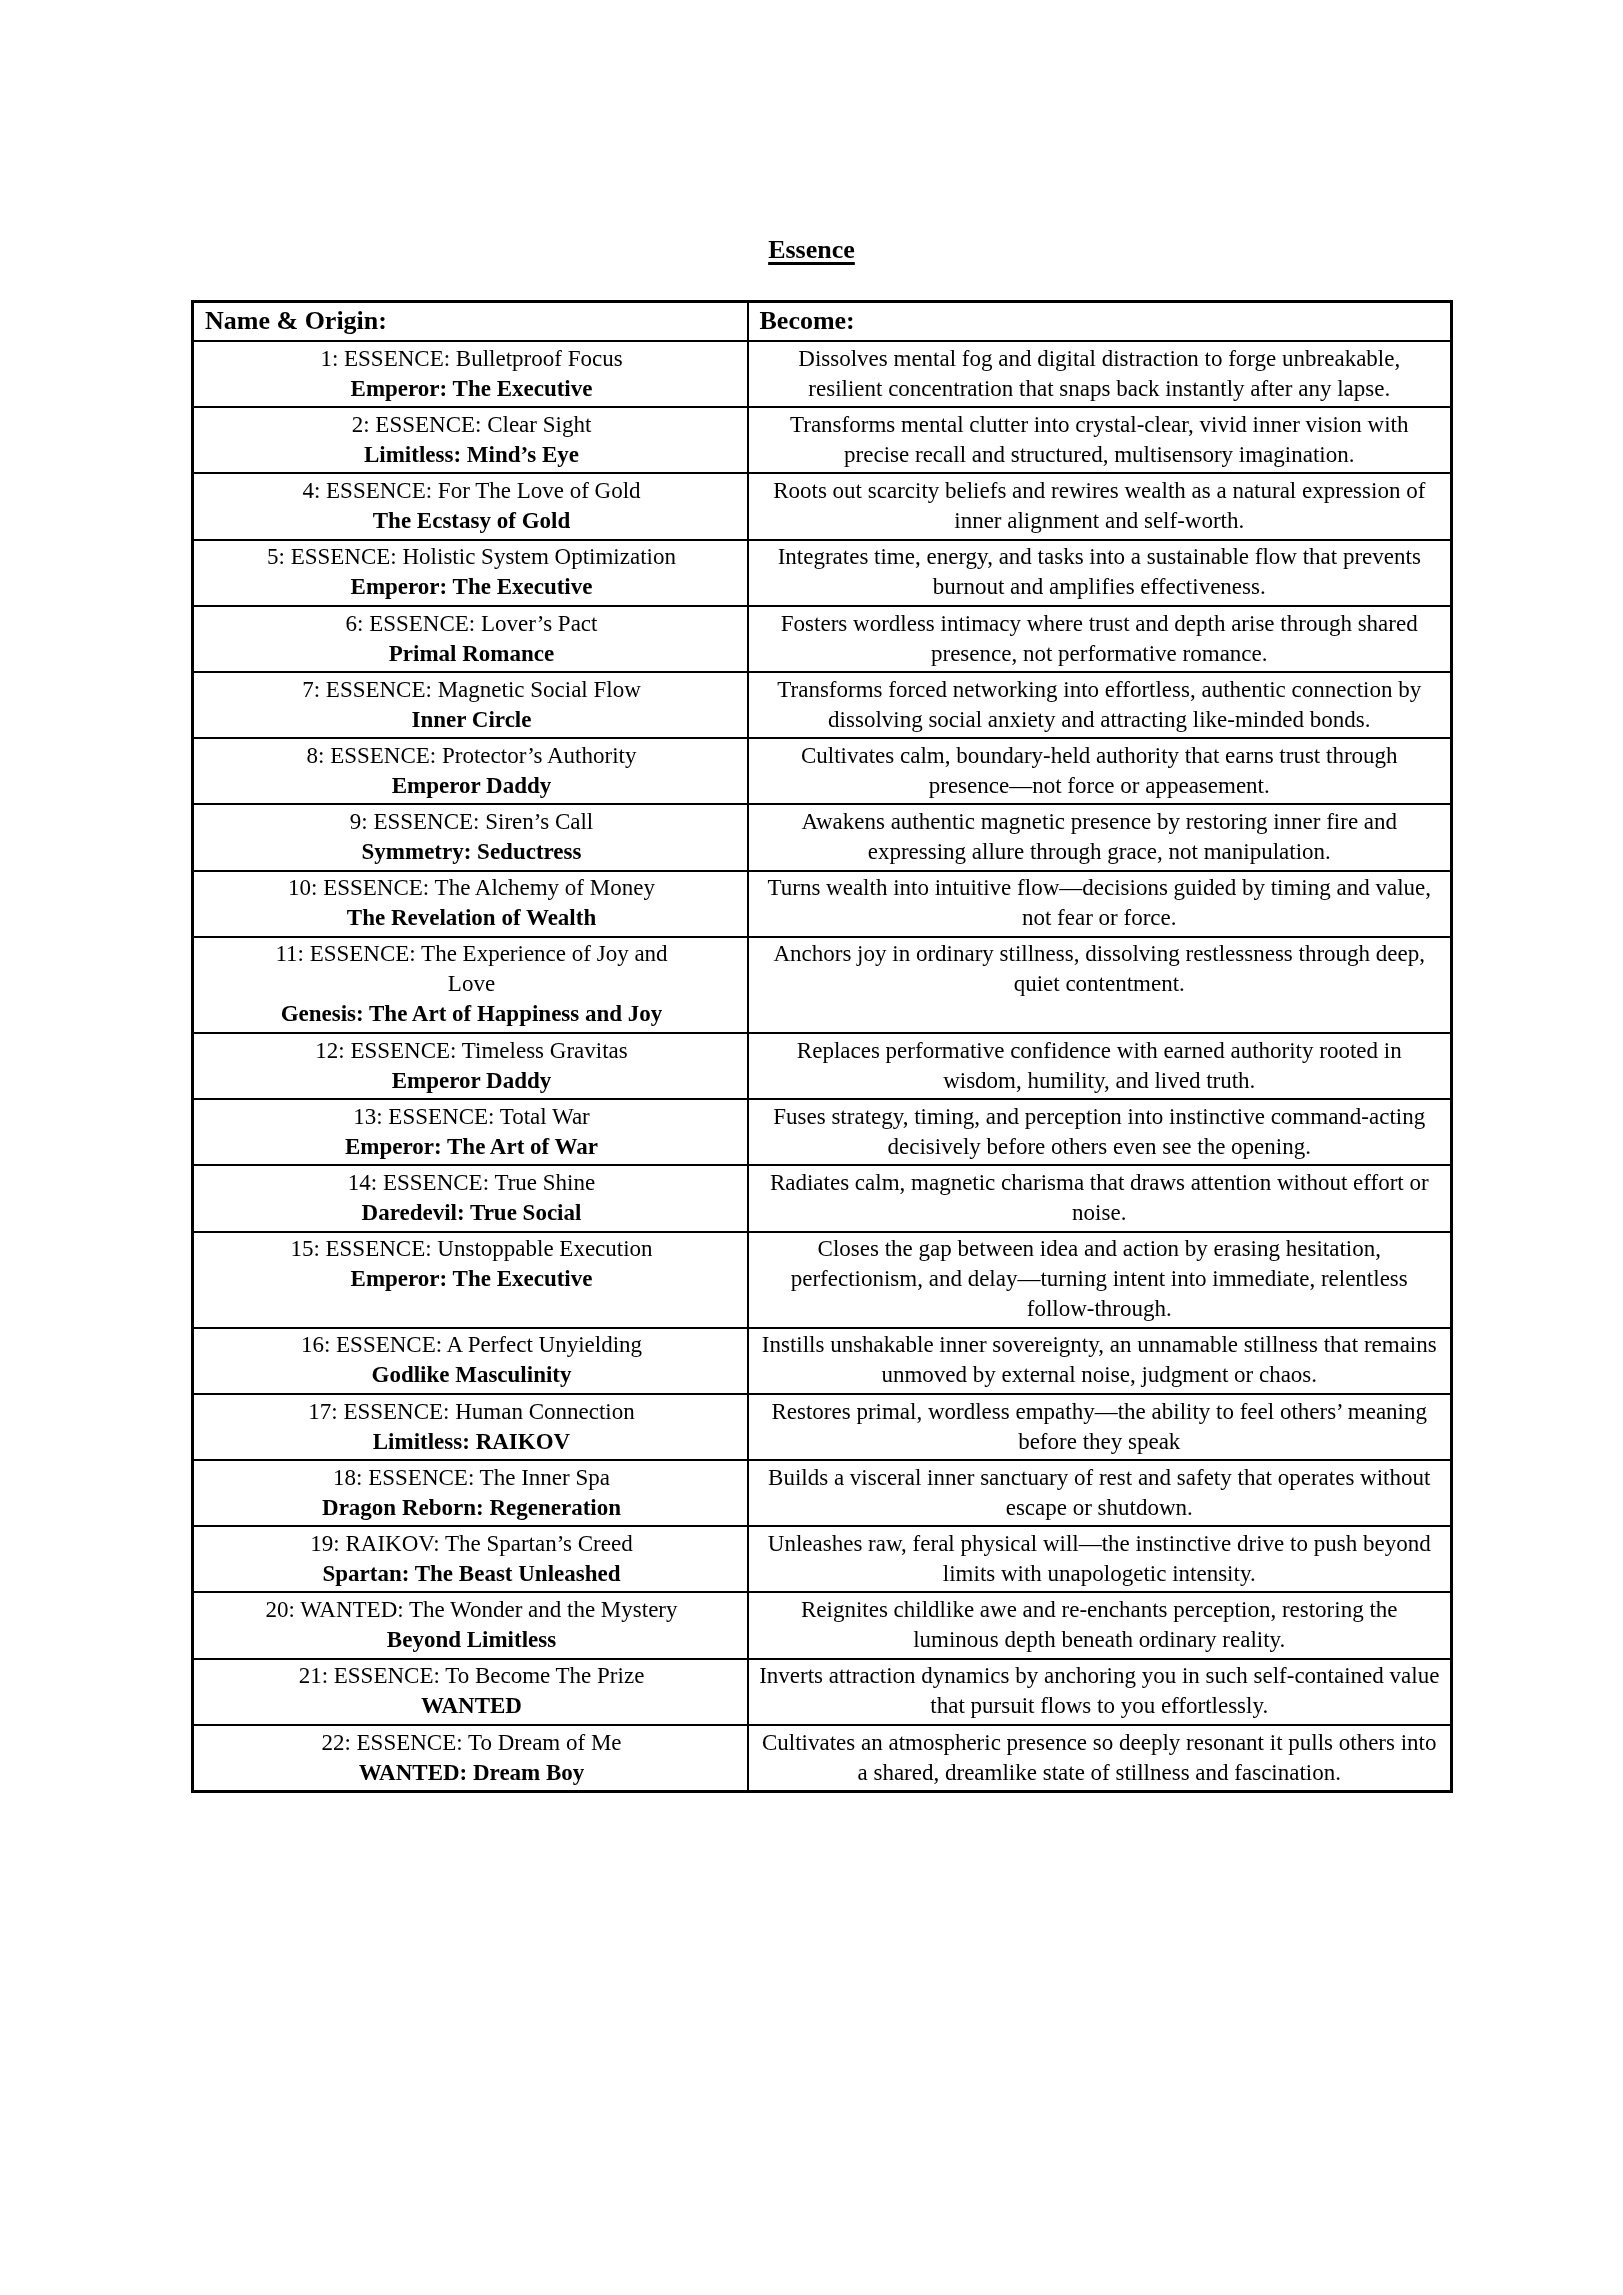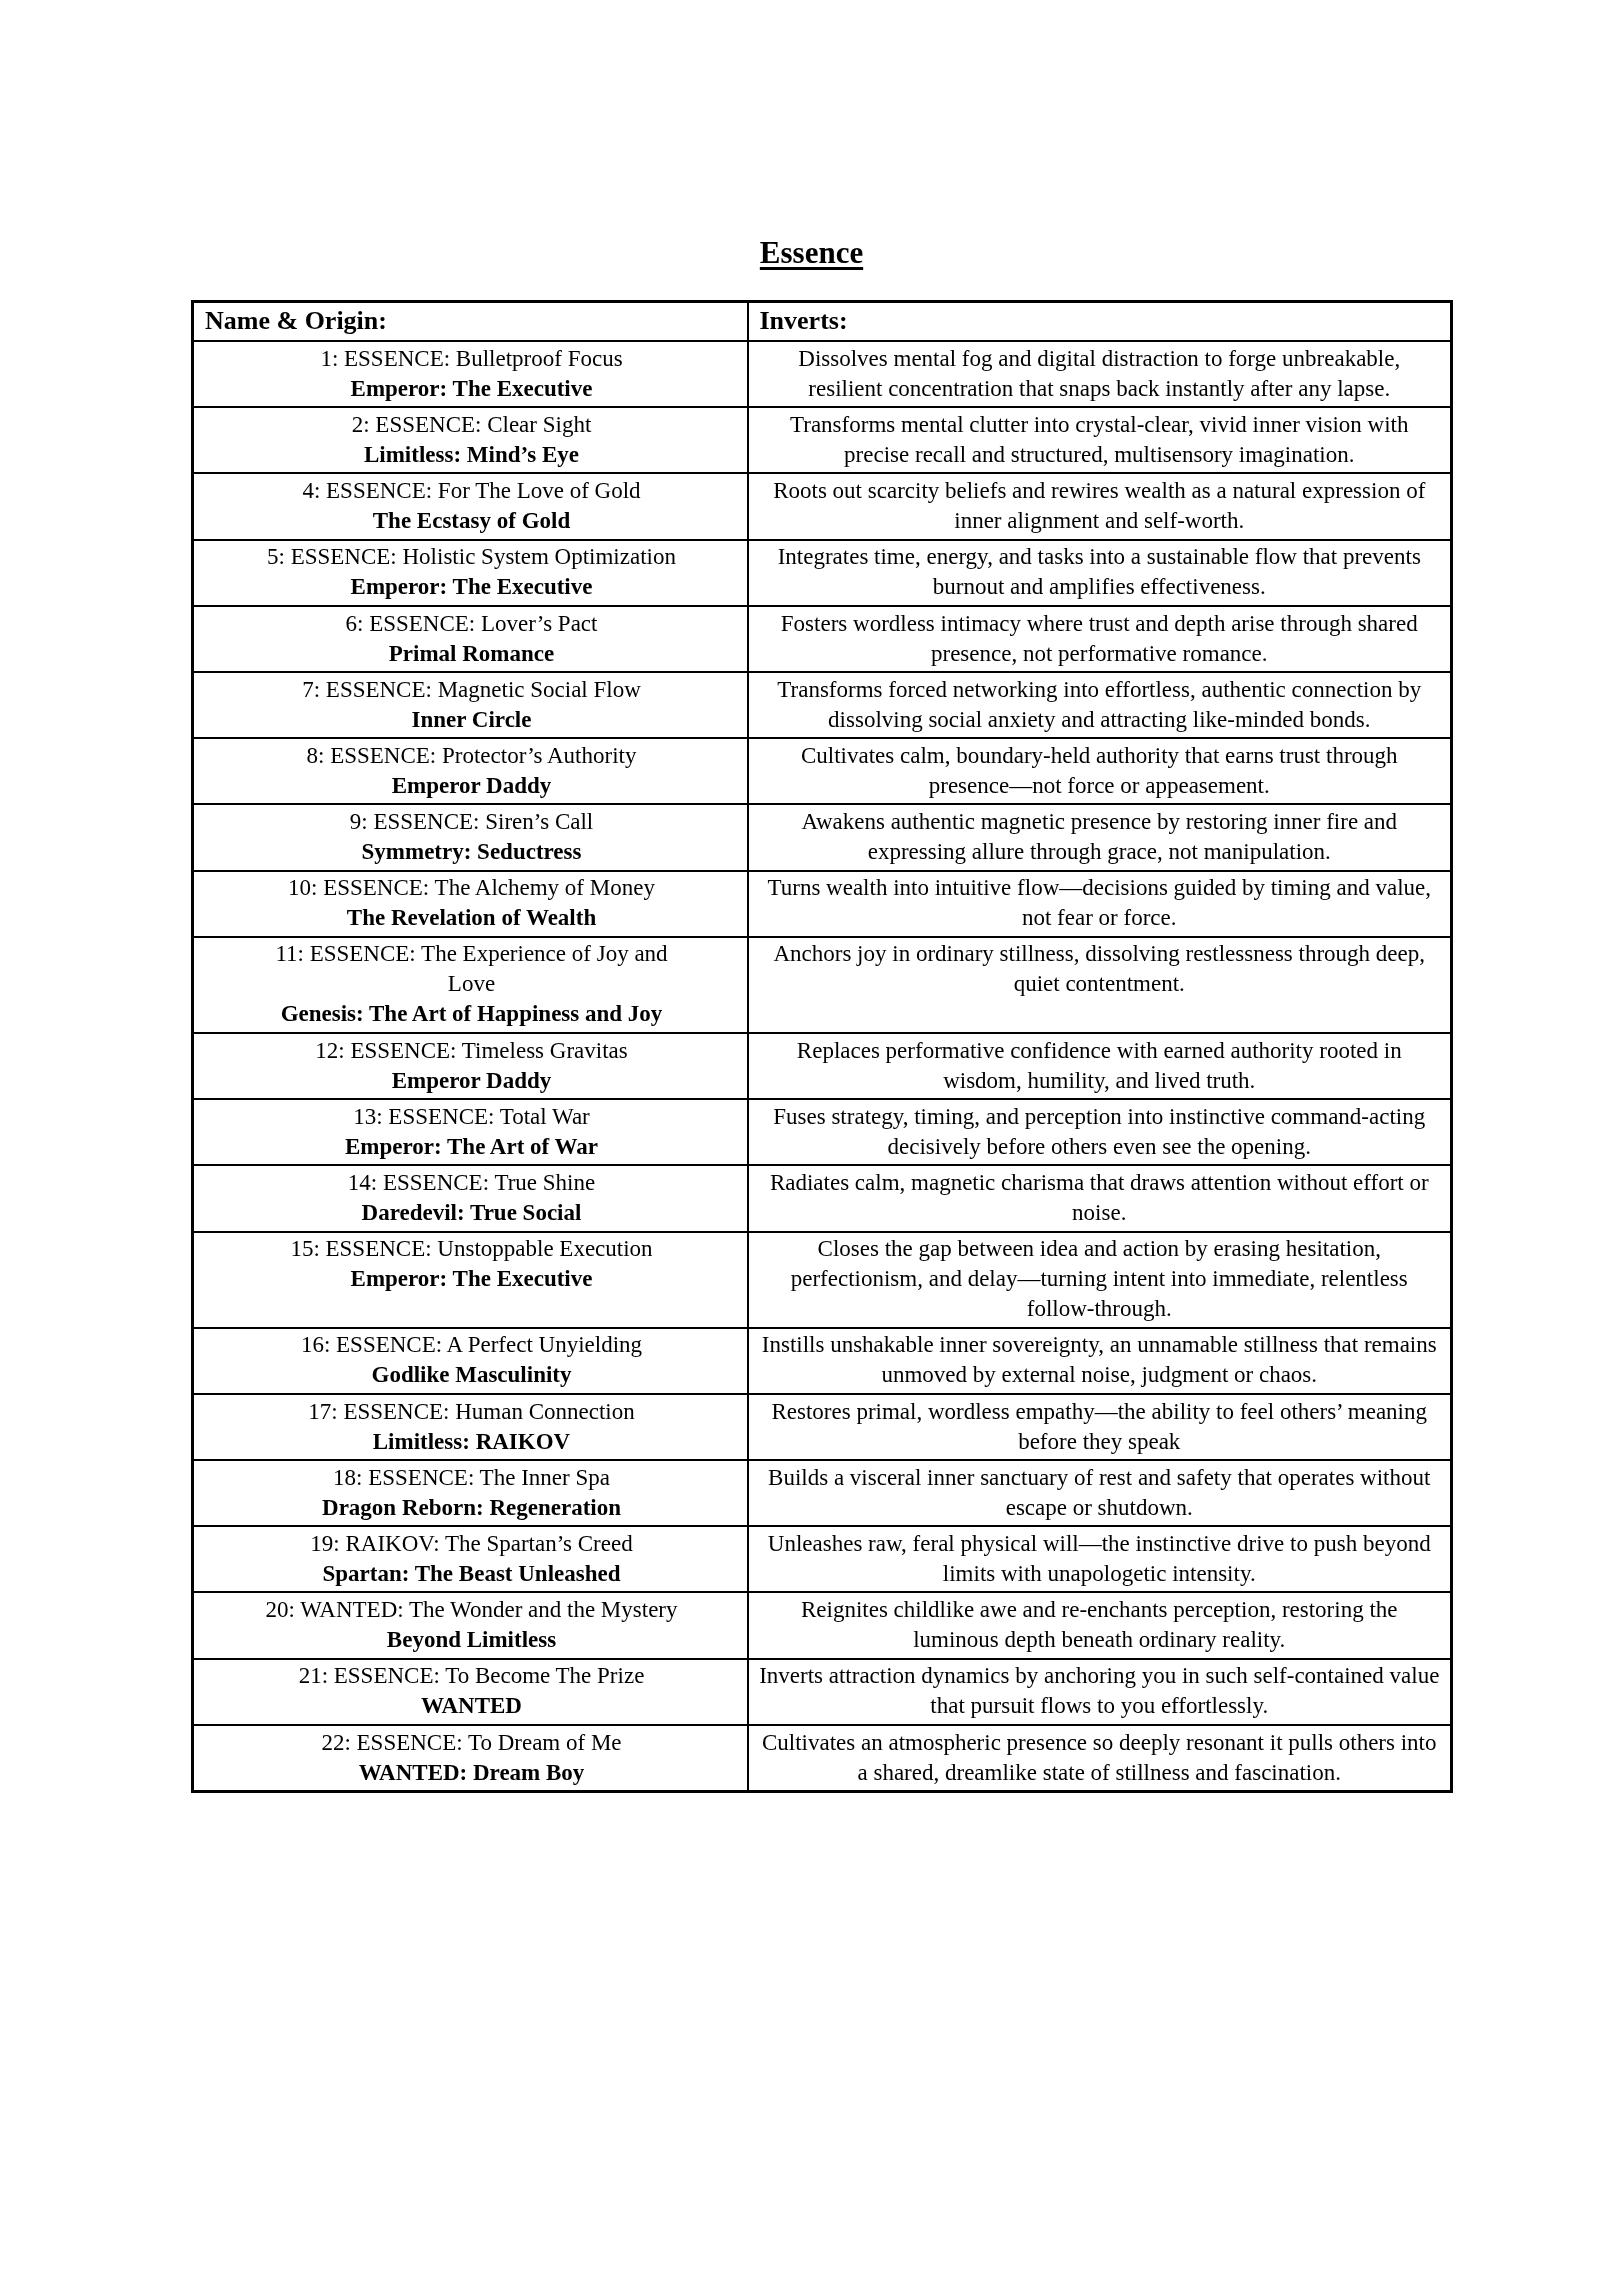--- a/index.html
+++ b/index.html
@@ -15,21 +15,21 @@
     font-family: "Liberation Serif", serif;
     color: #000000;
     overflow: hidden;
   }
   .page-title {
     position: absolute;
     top: 235px;
     left: 0;
     width: 100%;
     text-align: center;
-    font-size: 31px;
+    font-size: 26px;
     font-weight: bold;
     margin: 0;
   }
   .page-title .title-text {
     text-decoration: underline;
     text-decoration-thickness: 2.5px;
     text-underline-offset: 4.2px;
   }
   table.essence-table {
     position: absolute;
@@ -79,21 +79,21 @@
   <h1 class="page-title"><span class="title-text">Essence</span></h1>
 
   <table class="essence-table">
     <colgroup>
       <col class="col-name">
       <col class="col-effect">
     </colgroup>
     <thead>
       <tr>
         <th>Name &amp; Origin:</th>
-        <th>Inverts:</th>
+        <th>Become:</th>
       </tr>
     </thead>
     <tbody id="table-body">
     <tr>
       <td class="name-cell">
         <div class="row-name">1: ESSENCE: Bulletproof Focus</div>
         <div class="row-origin">Emperor: The Executive</div>
       </td>
       <td class="effect-cell">Dissolves mental fog and digital distraction to forge unbreakable, resilient concentration that snaps back instantly after any lapse.</td>
     </tr>

